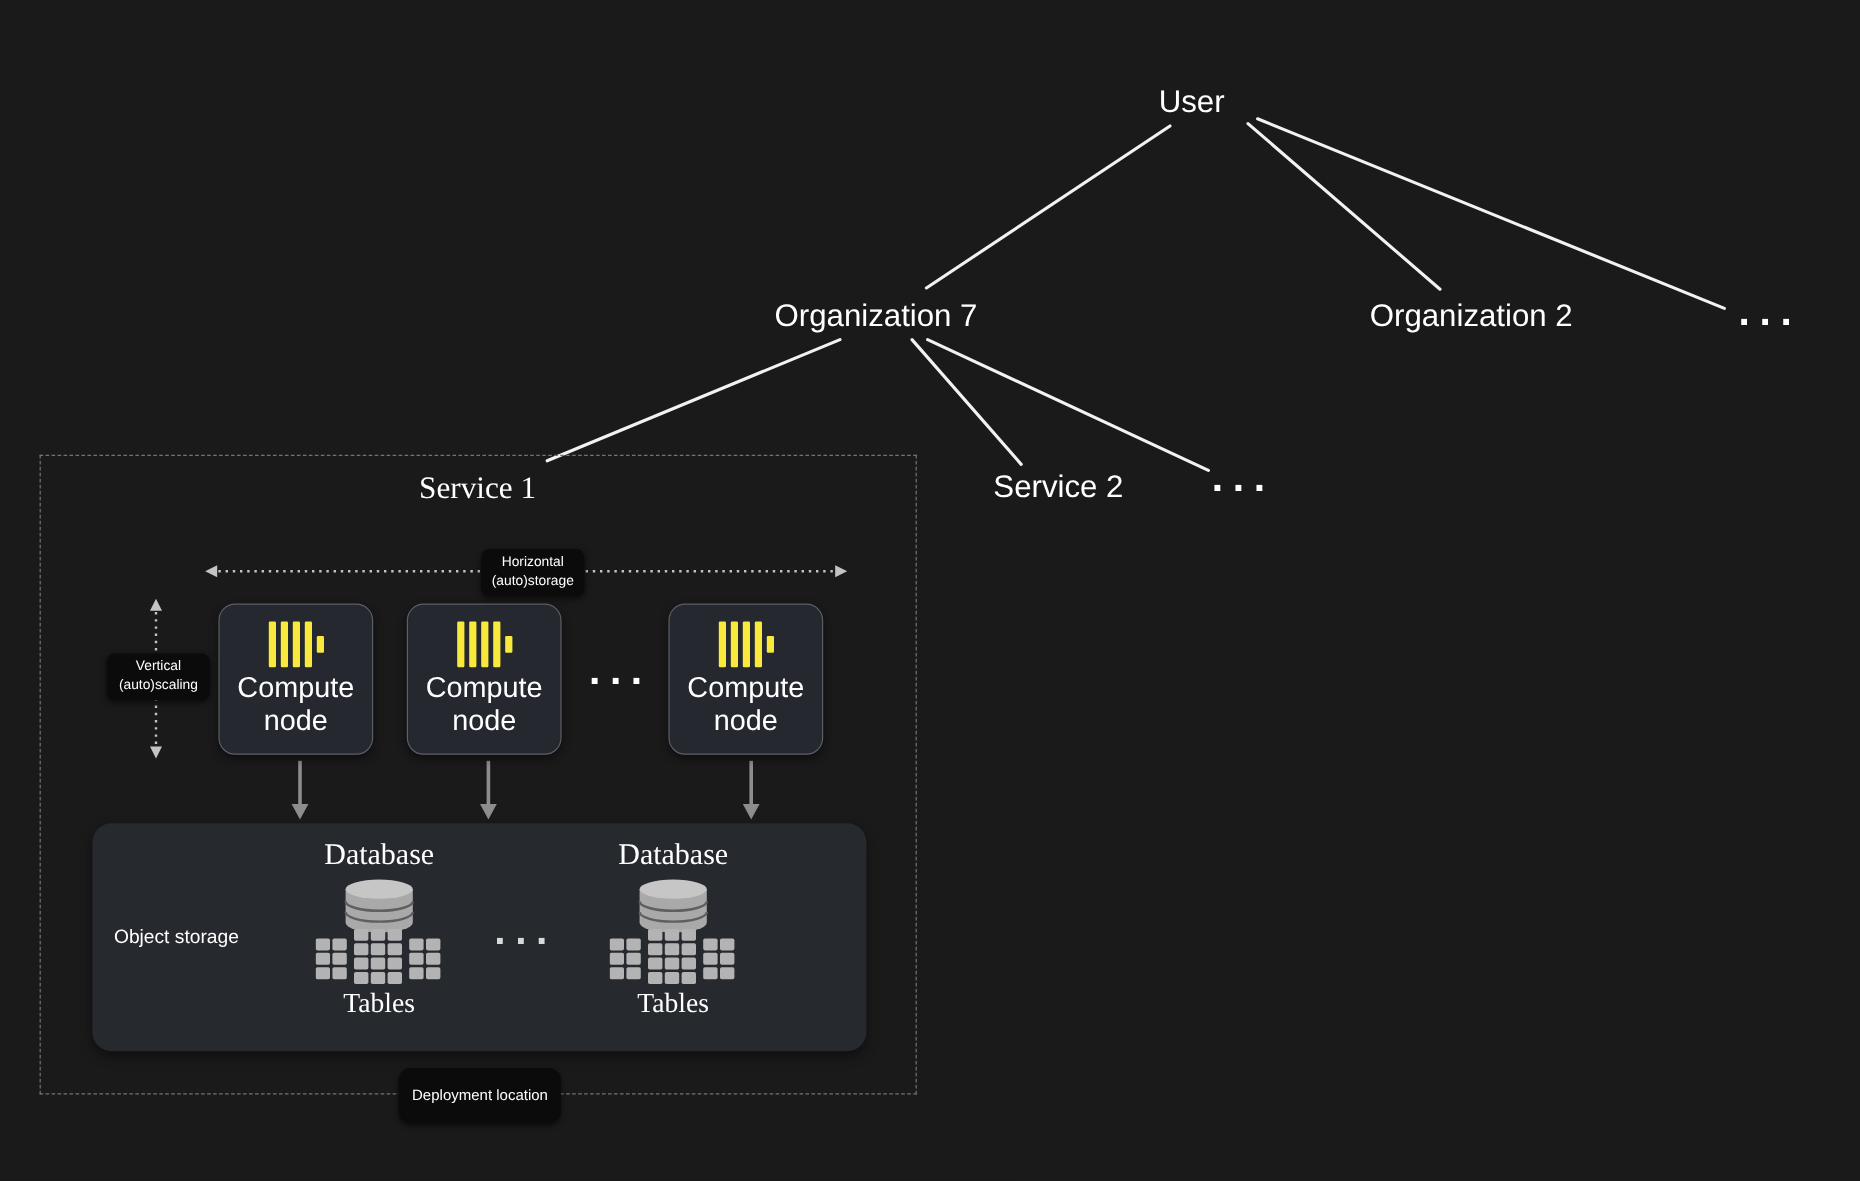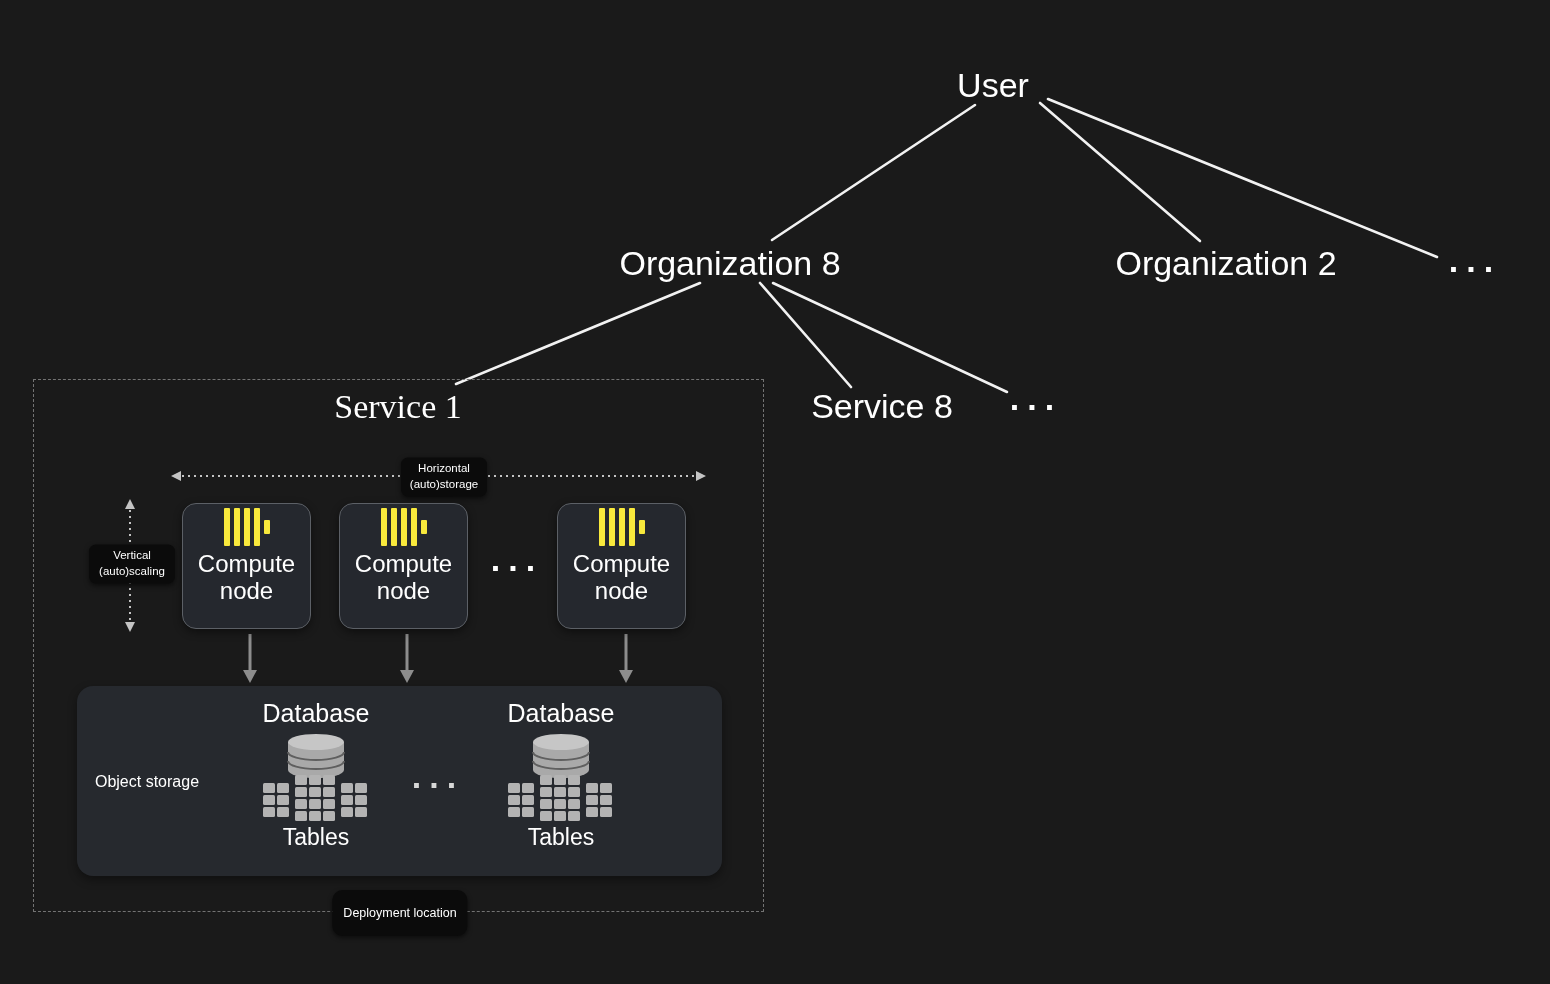--- a/index.html
+++ b/index.html
@@ -31,21 +31,21 @@
   .edges { position: absolute; inset: 0; width: 100%; height: 100%; z-index: 1; }
   .tree-edge line { stroke: var(--edge); stroke-width: 2.6; stroke-linecap: round; }
   .dotted line { stroke: var(--dotted-arrow); stroke-width: 2; stroke-dasharray: 2 4; }
   .dotted polygon { fill: var(--dotted-arrow); }
   .down-arrows line { stroke: var(--gray-arrow); stroke-width: 3; }
   .down-arrows polygon { fill: var(--gray-arrow); }
 
   .label {
     position: absolute;
     transform: translate(-50%, -50%);
-    font-size: 34px;
+    font-size: 26px;
     white-space: nowrap;
     z-index: 2;
   }
   .dots {
     position: absolute;
     transform: translate(-50%, -50%);
     font-size: 34px;
     font-weight: 700;
     letter-spacing: 8px;
     line-height: 1;
@@ -79,21 +79,21 @@
   .badge.v { left: 98px;  top: 184px; width: 86px; }
 
   .compute-card {
     position: absolute;
     top: 123px;
     width: 129px; height: 126px;
     background: var(--card-bg);
     border: 1px solid var(--card-border);
     border-radius: 14px;
     display: flex; flex-direction: column; align-items: center;
-    padding-top: 3px;
+    padding-top: 13px;
     z-index: 2;
     box-shadow: 0 3px 8px rgba(0,0,0,.45);
   }
   .compute-card.c1 { left: 148px; }
   .compute-card.c2 { left: 305px; }
   .compute-card.c3 { left: 523px; }
   .ch-icon { display: flex; align-items: center; gap: 4px; height: 40px; }
   .ch-bar { width: 6px; height: 38px; background: var(--accent-yellow); border-radius: 1px; }
   .ch-bar.short { height: 14px; }
   .compute-label {
@@ -114,21 +114,21 @@
     position: absolute;
     left: 70px; top: 96px;
     transform: translate(-50%, -50%);
     font-size: 16px; line-height: 1.3;
     text-align: center; width: 120px;
   }
   .db-group {
     position: absolute;
     top: 13px;
     width: 140px;
-    display: flex; flex-direction: column; align-items: center;
+    display: flex; flex-direction: column; align-items: center; font-family: Liberation Serif, serif;
   }
   .db-group.g1 { left: 169px; }
   .db-group.g2 { left: 414px; }
   .db-label { font-size: 25px; }
   .tables-label { font-size: 23px; margin-top: 1px; }
   .db-cyl { margin-top: 5px; }
   .db-cyl .body { fill: #a9a9a9; }
   .db-cyl .top { fill: #c6c6c6; }
   .db-cyl .sep { fill: none; stroke: #5f5f5f; stroke-width: 2; }
   .db-tables { margin-top: -4px; }
@@ -176,24 +176,24 @@
       <line x1="250" y1="634" x2="250" y2="671"></line>
       <polygon points="250,683 243,670 257,670"></polygon>
       <line x1="407" y1="634" x2="407" y2="671"></line>
       <polygon points="407,683 400,670 414,670"></polygon>
       <line x1="626" y1="634" x2="626" y2="671"></line>
       <polygon points="626,683 619,670 633,670"></polygon>
     </g>
   </svg>
 
   <div class="label" style="left:993px; top:85px">User</div>
-  <div class="label" style="left:730px; top:263px">Organization 8</div>
+  <div class="label" style="left:730px; top:263px">Organization 7</div>
   <div class="label" style="left:1226px; top:263px">Organization 2</div>
   <div class="dots" style="left:1475px; top:260px">...</div>
-  <div class="label" style="left:882px; top:406px">Service 8</div>
+  <div class="label" style="left:882px; top:406px">Service 2</div>
   <div class="dots" style="left:1036px; top:398px">...</div>
 
   <div class="service-box">
     <div class="label service-title">Service 1</div>
 
     <div class="badge h">Horizontal (auto)storage</div>
     <div class="badge v">Vertical (auto)scaling</div>
 
     <div class="compute-card c1">
       <div class="ch-icon">

